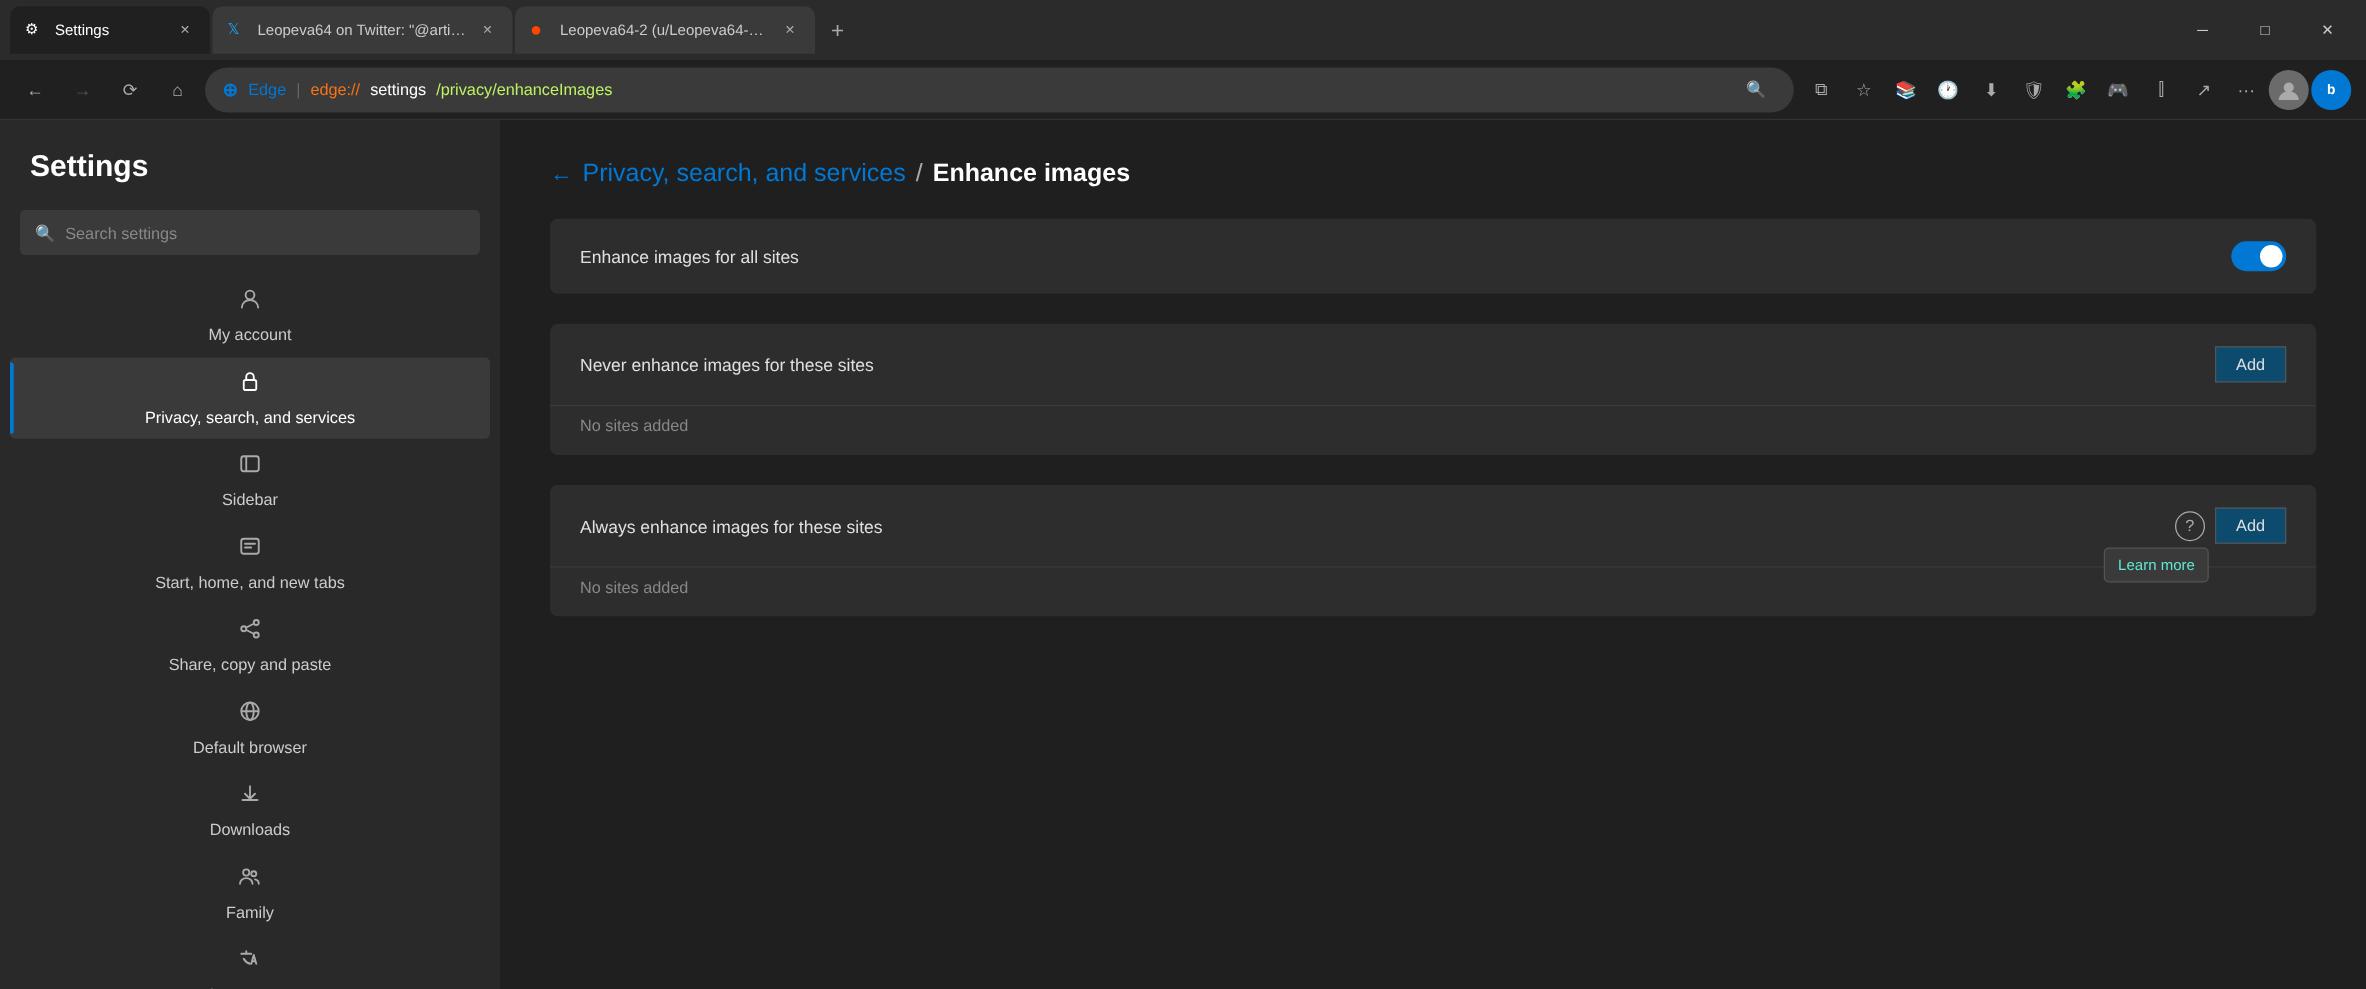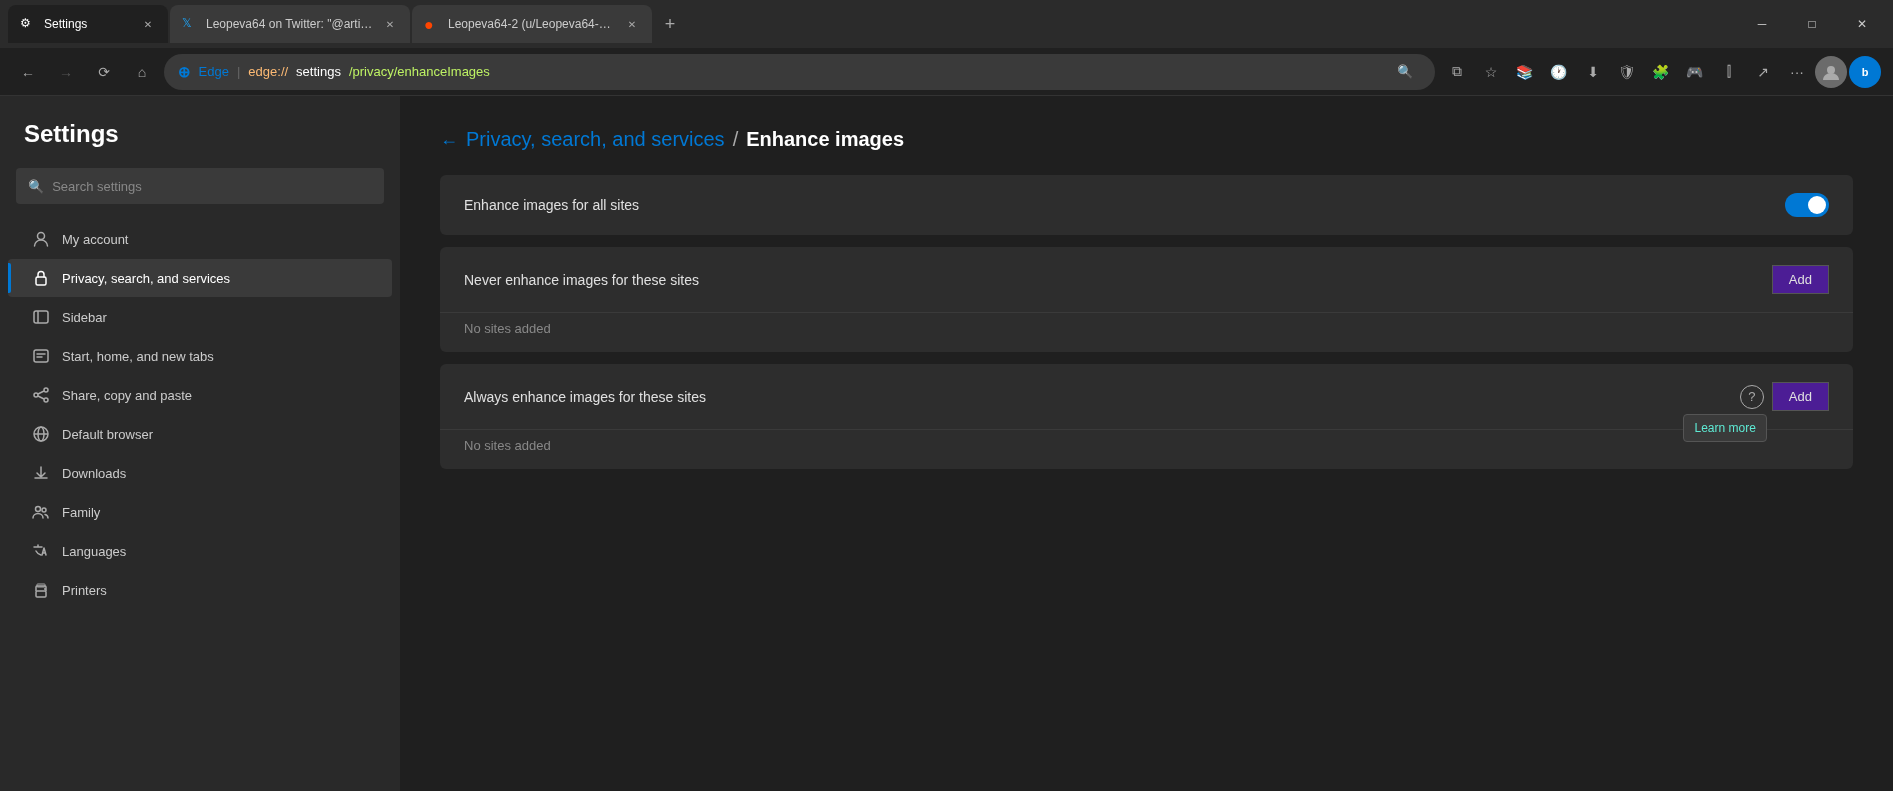--- a/index.html
+++ b/index.html
@@ -209,20 +209,21 @@
       display: flex;
       align-items: center;
       padding: 10px 24px;
       gap: 12px;
       cursor: pointer;
       color: #ccc;
       font-size: 13px;
       border-radius: 4px;
       margin: 1px 8px;
       position: relative;
+      flex-direction: column;
     }
     .nav-item.active {
       background: #3a3a3a;
       color: #fff;
     }
     .nav-item.active::before {
       content: '';
       position: absolute;
       left: 0;
       top: 4px;
@@ -273,21 +274,21 @@
     .breadcrumb-current {
       color: #fff;
       font-weight: 700;
       text-align: right;
     }
 
     
     .settings-card {
       background: #2d2d2d;
       border-radius: 6px;
-      margin-bottom: 12px;
+      margin-bottom: 24px;
       overflow: visible;
     }
     .card-row {
       display: flex;
       align-items: center;
       padding: 18px 24px;
       min-height: 56px;
       position: relative;
     }
     .card-label {
@@ -309,21 +310,21 @@
       content: '';
       position: absolute;
       right: 3px;
       top: 3px;
       width: 18px;
       height: 18px;
       border-radius: 50%;
       background: white;
     }
     .add-btn {
-      background: #4c1d95;
+      background: #0c4a6e;
       border: 1px solid #555;
       color: #e0e0e0;
       padding: 6px 16px;
       border-radius: 0;
       cursor: pointer;
       font-size: 13px;
     }
     .card-body {
       padding: 8px 24px 16px;
       color: #888;
@@ -397,21 +398,21 @@
 
 <div class="nav-bar">
   <div class="nav-btn">←</div>
   <div class="nav-btn" style="color:#555">→</div>
   <div class="nav-btn">⟳</div>
   <div class="nav-btn">⌂</div>
   <div class="address-bar">
     <span class="edge-logo">⊕</span>
     <span style="color:#0078d4; font-weight:500">Edge</span>
     <span class="address-divider">|</span>
-    <span style="color:#fdba74">edge://</span>
+    <span style="color:#f97316">edge://</span>
       <span style="color:#fff; font-weight:500">settings</span>
       <span style="color:#bef264">/privacy/enhanceImages</span>
     <span style="flex:1"></span>
     <span class="nav-btn" style="font-size:13px">🔍</span>
   </div>
   <div class="nav-actions">
     <div class="nav-btn">⧉</div>
     <div class="nav-btn">☆</div>
     <div class="nav-btn">📚</div>
     <div class="nav-btn">🕐</div>

